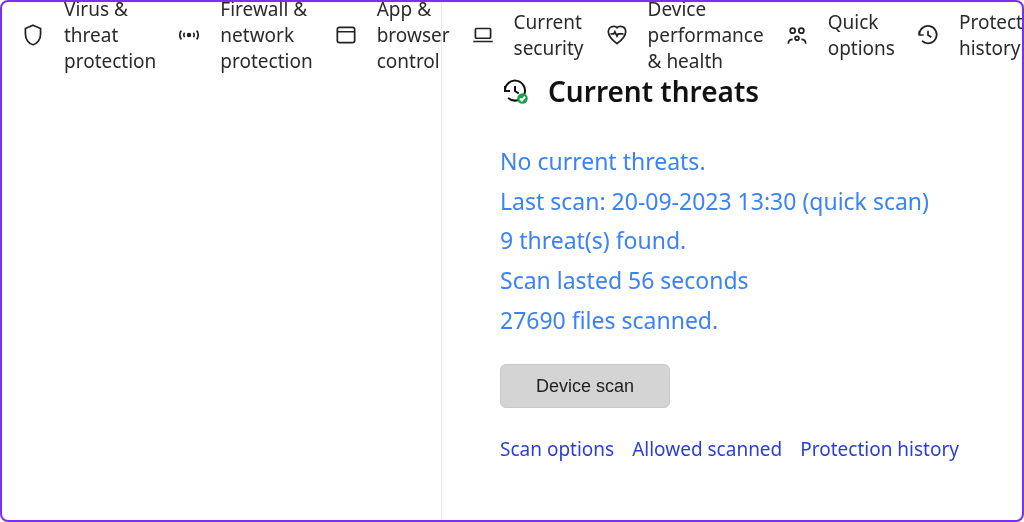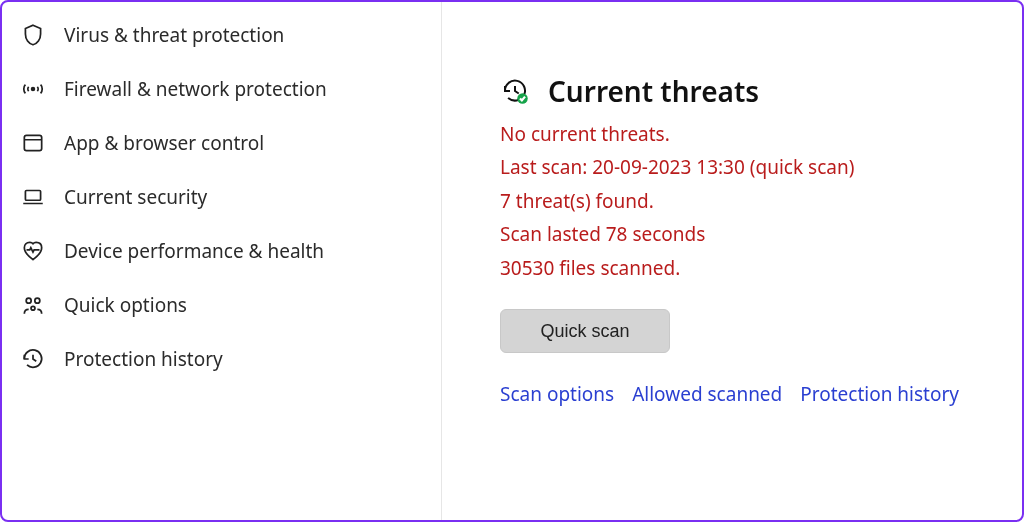--- a/index.html
+++ b/index.html
@@ -25,21 +25,21 @@
     position: relative;
     background: #fff;
   }
 
   
   .sidebar {
     width: 440px;
     border-right: 1px solid #e6e6e6;
     padding: 6px 8px 8px 8px;
     display: flex;
-    flex-direction: column;
+    flex-direction: row;
     gap: 0;
   }
   .sidebar-item {
     display: flex;
     align-items: center;
     gap: 18px;
     height: 54px;
     padding: 0 10px;
     border-radius: 6px;
     cursor: pointer;
@@ -63,32 +63,32 @@
   
   .main {
     flex: 1;
     padding: 70px 30px 20px 58px;
     position: relative;
   }
   .section-header {
     display: flex;
     align-items: center;
     gap: 18px;
-    margin-bottom: 10px;
+    margin-bottom: 34px;
   }
   .section-header .icon { width: 30px; height: 30px; flex: 0 0 30px; }
   .section-title {
     font-size: 28px;
     font-weight: 600;
     color: #111;
   }
   .status-text p {
     margin: 0 0 4px 0;
-    font-size: 19px;
-    color: #b91c1c;
+    font-size: 23px;
+    color: #3b82f6;
     line-height: 1.55;
   }
   .quick-scan-btn {
     margin-top: 22px;
     margin-bottom: 28px;
     width: 170px;
     height: 44px;
     background: #d4d4d4;
     border: 1px solid #c8c8c8;
     border-radius: 6px;
@@ -201,26 +201,26 @@
           <circle cx="18" cy="18" r="4.2" fill="#16a34a" stroke="none"></circle>
           <polyline points="16 18 17.5 19.5 20 16.5" stroke="#fff" stroke-width="1.8" fill="none"></polyline>
         </svg>
       </span>
       <span class="section-title">Current threats</span>
     </div>
 
     <div class="status-text">
       <p>No current threats.</p>
       <p>Last scan: 20-09-2023 13:30 (quick scan)</p>
-      <p>7 threat(s) found.</p>
-      <p>Scan lasted 78 seconds</p>
-      <p>30530 files scanned.</p>
-    </div>
-
-    <button class="quick-scan-btn">Quick scan</button>
+      <p>9 threat(s) found.</p>
+      <p>Scan lasted 56 seconds</p>
+      <p>27690 files scanned.</p>
+    </div>
+
+    <button class="quick-scan-btn">Device scan</button>
 
     <div class="links">
       <span class="link">Scan options</span>
       <span class="link">Allowed scanned</span>
       <span class="link">Protection history</span>
     </div>
 
     
     
 

